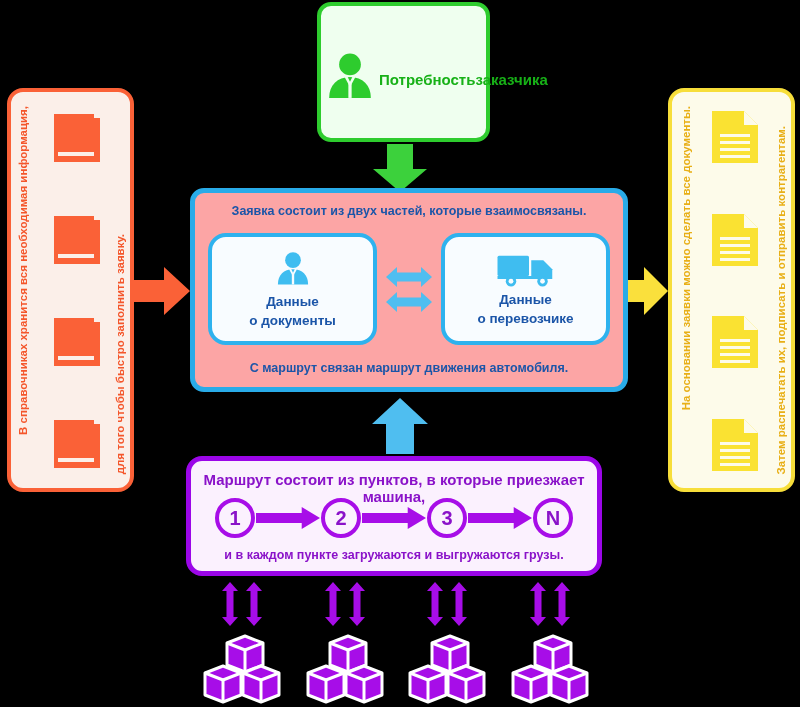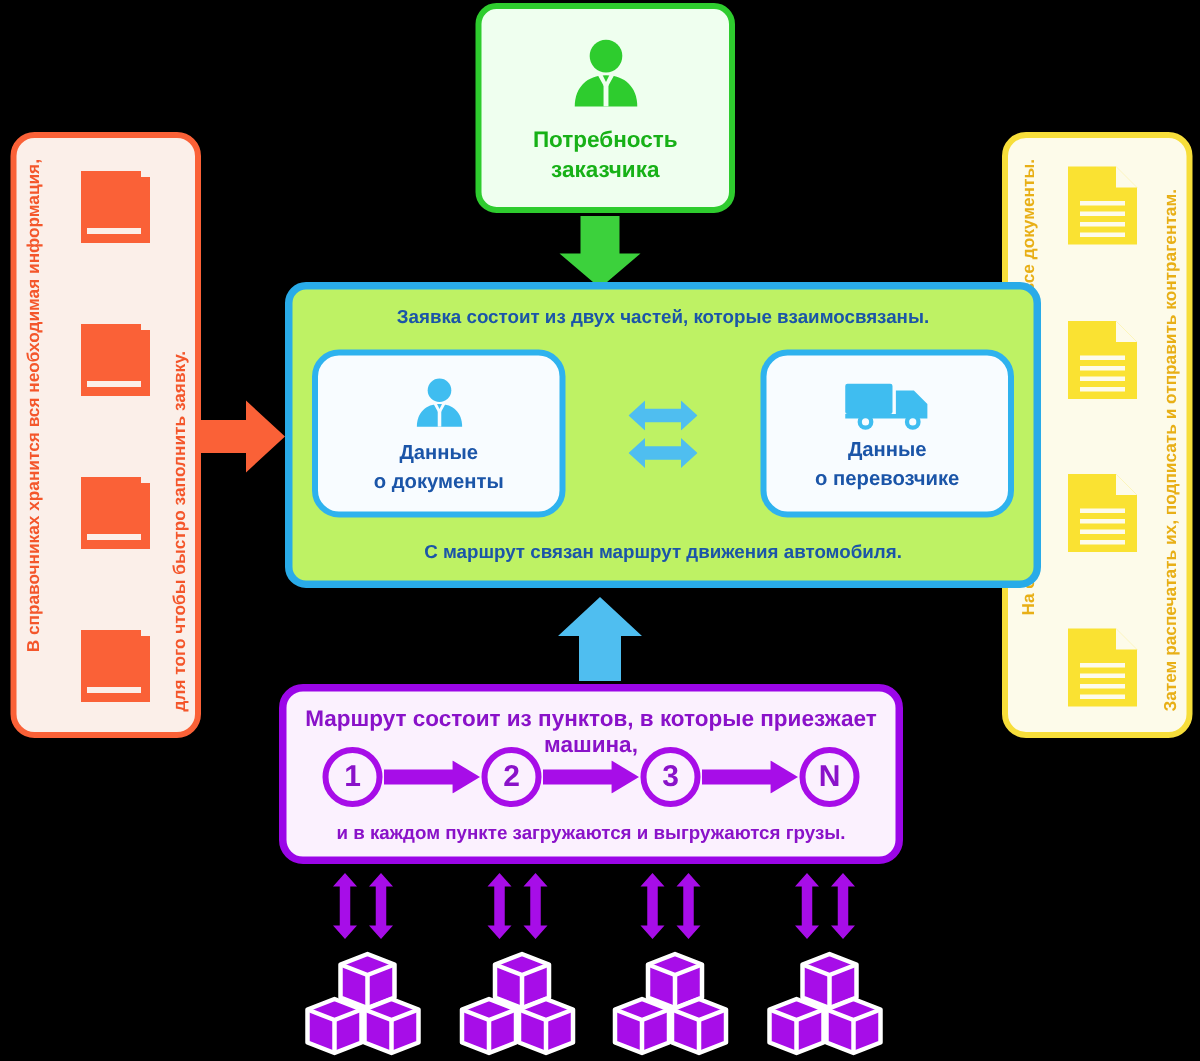--- a/index.html
+++ b/index.html
@@ -26,21 +26,21 @@
     position: absolute;
     left: 317px;
     top: 2px;
     width: 173px;
     height: 140px;
     background: #EFFFEF;
     border: 4px solid #2ECC2E;
     border-radius: 14px;
     box-sizing: border-box;
     display: flex;
-    flex-direction: column;
+    flex-direction: row;
     align-items: center;
     justify-content: flex-start;
     padding-top: 16px;
   }
   #green-box .person-icon { margin-bottom: 4px; }
   .green-title {
     color: #17B117;
     font-size: 15px;
     font-weight: bold;
     line-height: 20px;
@@ -134,23 +134,23 @@
     display: flex;
     flex-direction: column;
     justify-content: space-between;
   }
 
   
   #blue-box {
     position: absolute;
     left: 190px;
     top: 188px;
-    width: 504px;
+    width: 438px;
     height: 204px;
-    background: #bef264;
+    background: #fca5a5;
     border: 5px solid #29ABE8;
     border-radius: 14px;
     box-sizing: border-box;
     padding: 0;
   }
   .blue-caption-top {
     position: absolute;
     left: 0; right: 0; top: 11px;
     text-align: center;
     color: #1B55A8;

